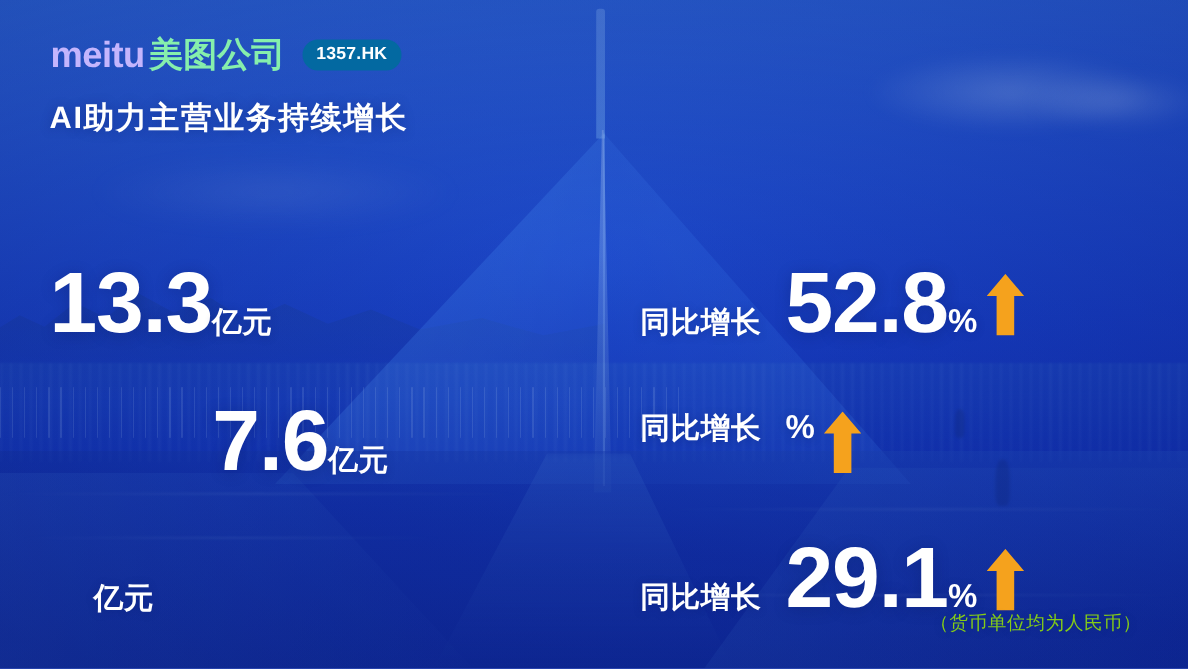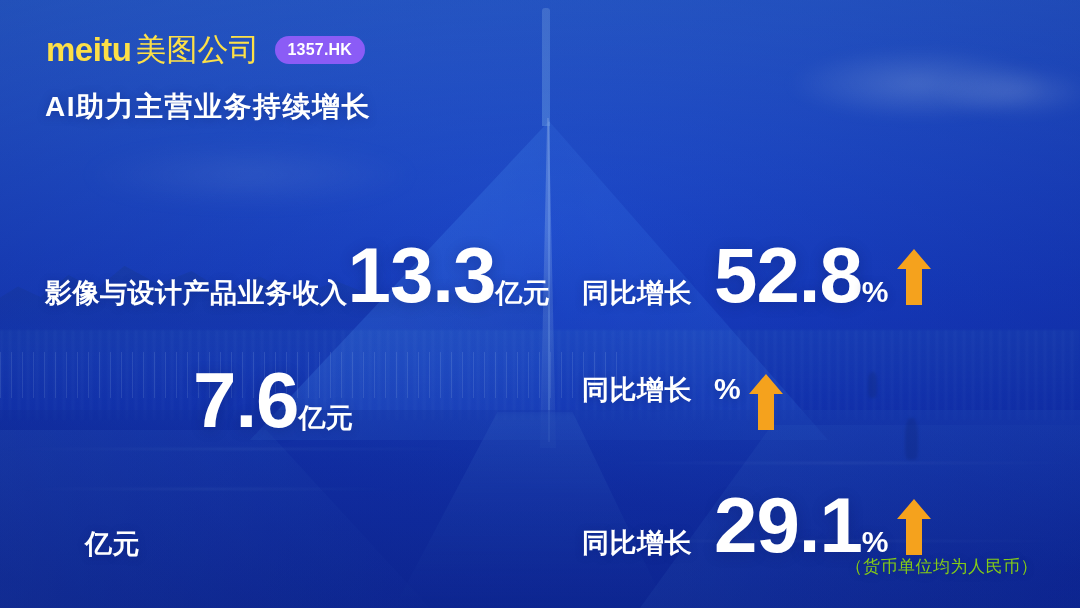--- a/index.html
+++ b/index.html
@@ -163,37 +163,37 @@
   #content { position: absolute; inset: 0; }
 
   .brand-row {
     position: absolute;
     left: 46px; top: 33px;
     display: flex; align-items: center; gap: 15px;
   }
   .logo-mark {
     font-size: 33px;
     font-weight: 700;
-    color: #fde047;
+    color: #c4b5fd;
     letter-spacing: -0.5px;
     line-height: 1;
     white-space: nowrap;
   }
   .logo-cn {
     font-size: 31px;
-    font-weight: 400;
-    color: #fde047;
+    font-weight: 700;
+    color: #86efac;
     letter-spacing: 0px;
     line-height: 1;
   }
   .ticker-badge {
     display: inline-flex; align-items: center; justify-content: center;
     height: 28px; padding: 0 13px;
     border-radius: 14px;
-    background: #8b5cf6;
+    background: #0369a1;
     color: #ffffff;
     font-size: 16px;
     font-weight: 700;
     letter-spacing: .2px;
     line-height: 1;
     white-space: nowrap;
   }
 
   .headline {
     position: absolute;
@@ -331,21 +331,20 @@
       <span class="logo-cn" style="margin-left:-11px;">美图公司</span>
       <span class="ticker-badge">1357.HK</span>
     </div>
 
     <div class="headline">AI助力主营业务持续增长</div>
 
     <div class="rows">
 
       <div class="stat-row">
         <div class="cell-left">
-          <span class="stat-label">影像与设计产品业务收入</span>
           <span class="stat-number">13.3</span>
           <span class="stat-unit">亿元</span>
         </div>
         <div class="cell-right">
           <span class="stat-label">同比增长</span>
           <span class="gap-md"></span>
           <span class="stat-number">52.8</span>
           <span class="stat-pct">%</span>
           <span class="arrow-up">
             <svg viewBox="0 0 34 56" xmlns="http://www.w3.org/2000/svg" aria-hidden="true">

